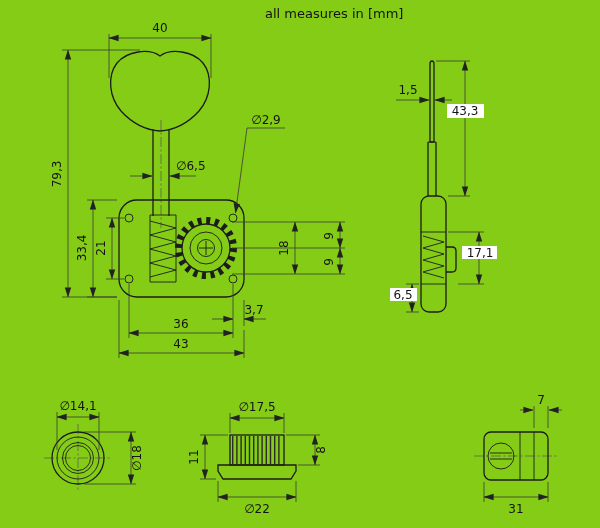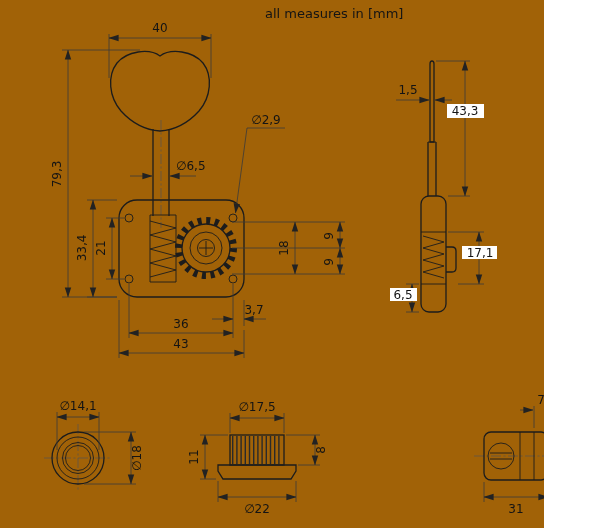--- a/index.html
+++ b/index.html
@@ -1,16 +1,16 @@
 <!DOCTYPE html>
 <html><head>
 <meta charset="utf-8">
 <style>
   html,body{margin:0;padding:0;background:#fff;}
-  .sheet{position:relative;width:544px;height:528px;background:#a16207;overflow:hidden;
+  .sheet{position:relative;width:600px;height:528px;background:#84cc16;overflow:hidden;
          font-family:"DejaVu Sans", sans-serif;}
   svg{display:block;}
   text{font-family:"DejaVu Sans", sans-serif;font-size:12px;fill:#141414;}
   .title-text{font-size:13px;}
   .part{stroke:#1c1c1c;stroke-width:1.3;fill:none;}
   .thin{stroke:#1c1c1c;stroke-width:0.9;fill:none;}
   .dim{stroke:#3a3a3a;stroke-width:0.8;fill:none;}
   .cl{stroke:#555;stroke-width:0.7;fill:none;stroke-dasharray:10 2.5 2 2.5;}
   .halo{fill:#ffffff;}
 </style>

